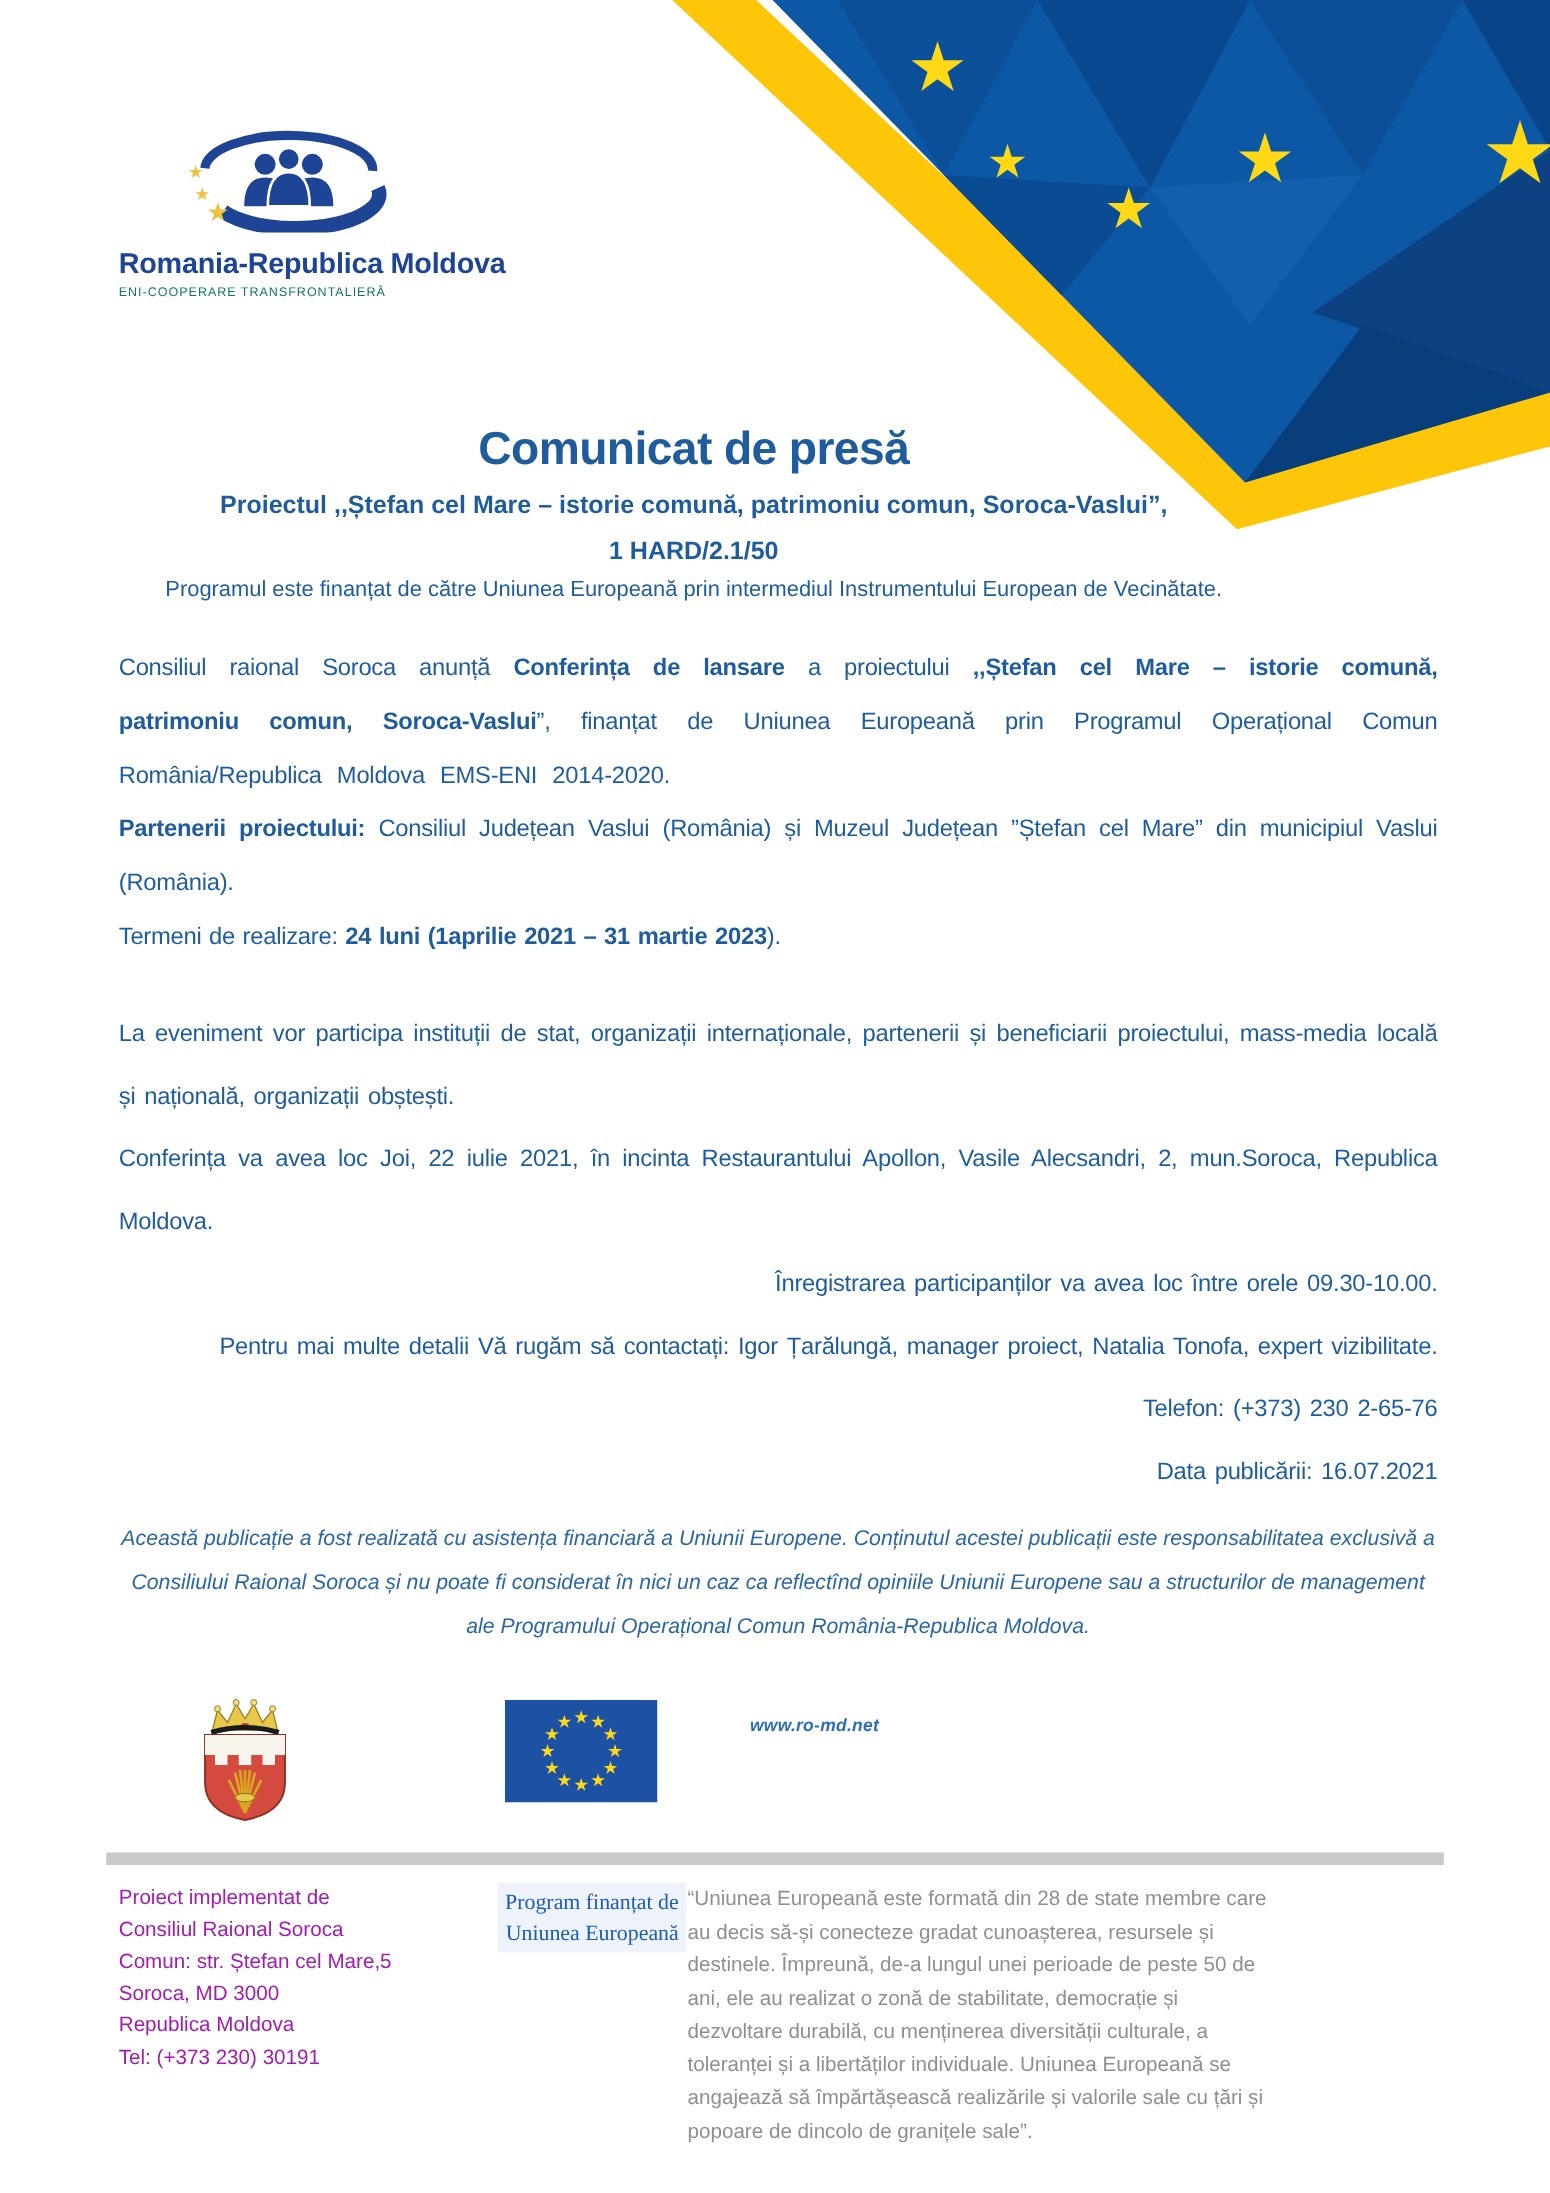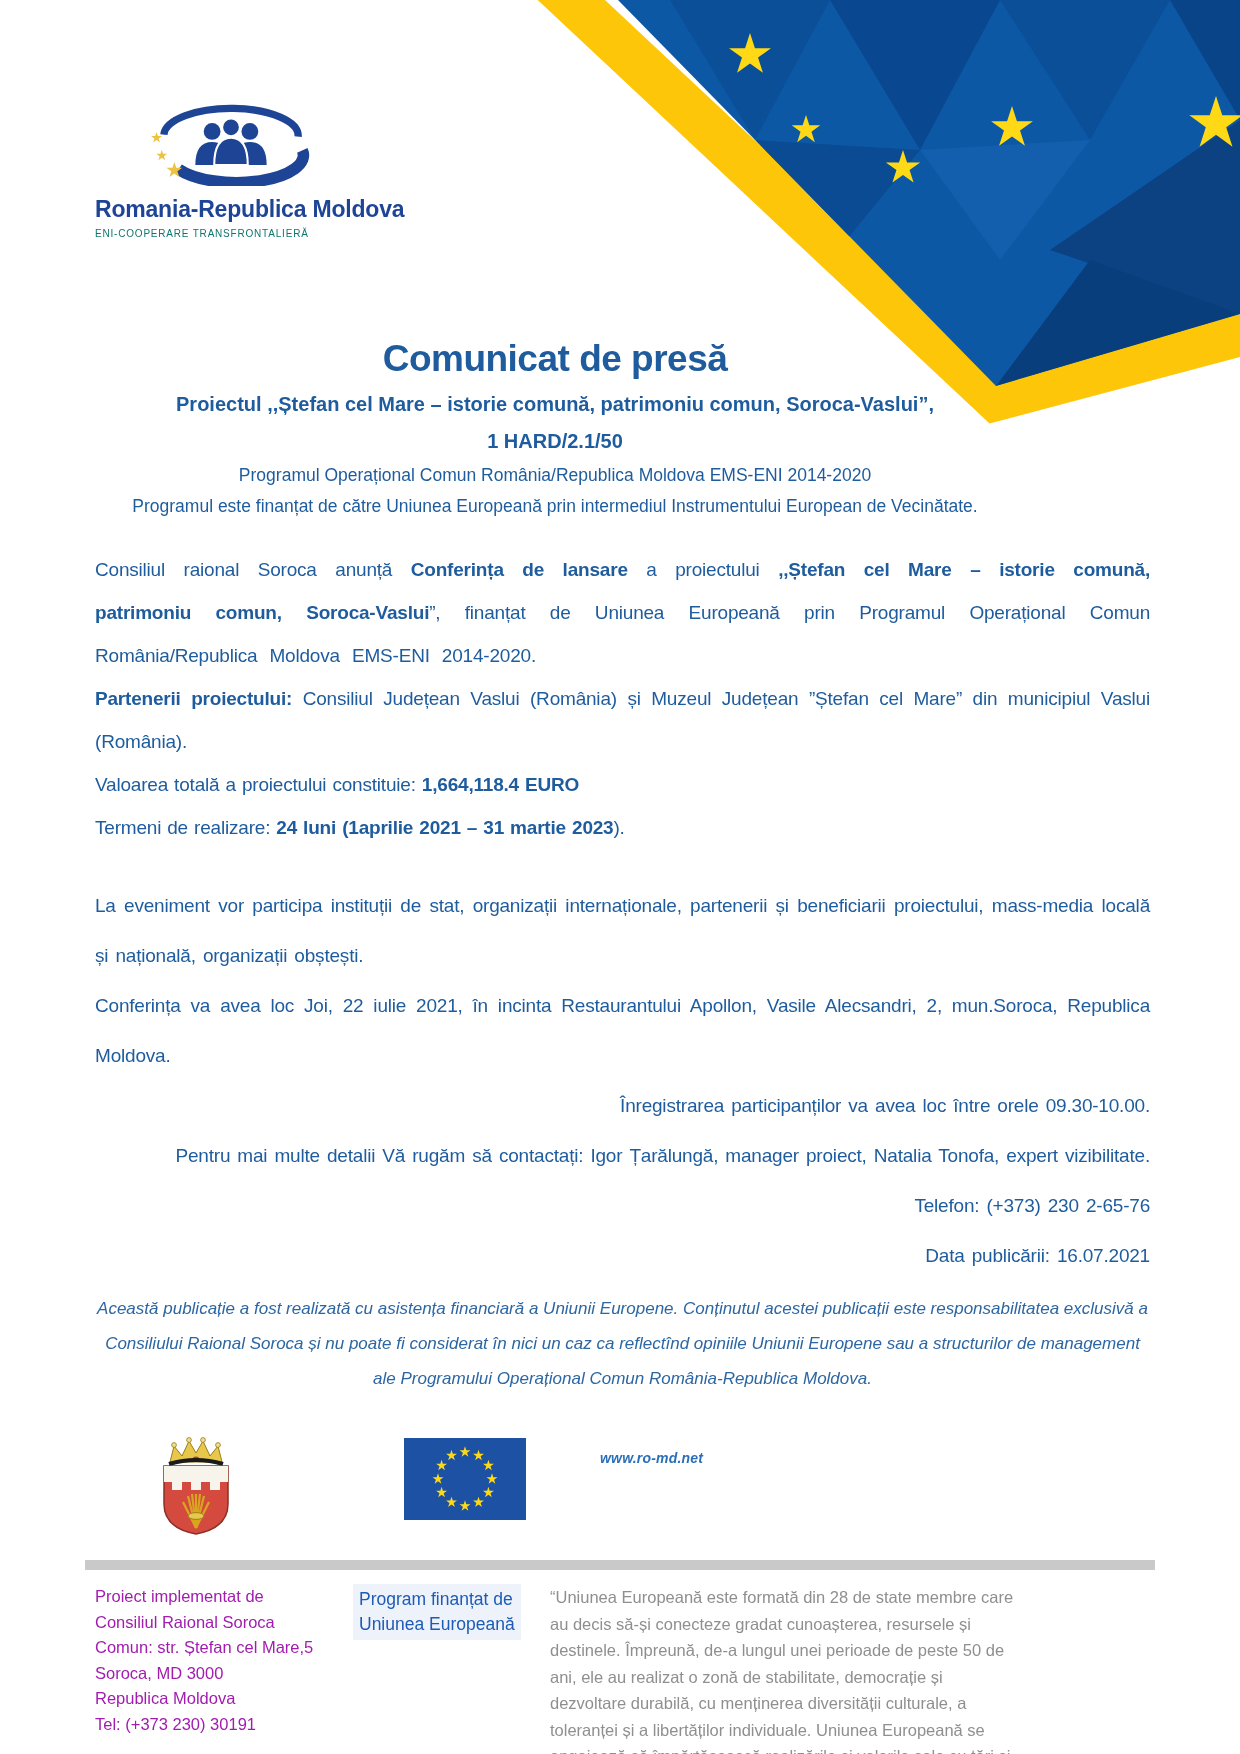--- a/index.html
+++ b/index.html
@@ -31,21 +31,21 @@
   
   .logos-row{position:relative;height:110px;margin-top:38px;}
   .coat{position:absolute;left:63px;top:0;width:76px;height:102px;}
   .euflag{position:absolute;left:309px;top:4px;width:122px;height:82px;}
   .website{position:absolute;left:505px;top:16px;font-size:14px;font-weight:bold;font-style:italic;
            color:#2a6fb8;letter-spacing:0.2px;}
   
   .divider{margin-left:-10px;margin-top:16px;width:1070px;height:10px;background:#c9c9c9;}
   .footer{position:relative;margin-top:14px;height:200px;}
   .fcol1{position:absolute;left:0;top:0;width:260px;font-size:16.5px;line-height:25.5px;color:#a21caf;}
-  .fcol2{position:absolute;left:258px;top:0;width:196px;text-align:left;}
+  .fcol2{position:absolute;left:258px;top:0;width:196px;text-align:right;font-family:Liberation Serif, serif;}
   .fcol2-inner{display:inline-block;background:#eef2fb;padding:3px 6px;font-size:17.5px;line-height:25px;
                color:#1d5bb5;}
   .fcol3{position:absolute;left:455px;top:0;width:468px;font-size:16.5px;line-height:26.5px;color:#8f8f8f;}
 </style>
 </head>
 <body>
 
 <div class="page">
 
   <svg class="corner" viewBox="0 0 710 445" aria-hidden="true">
@@ -101,28 +101,26 @@
     <div class="logo-title">Romania-Republica Moldova</div>
     <div class="logo-sub">ENI-COOPERARE TRANSFRONTALIERĂ</div>
   </div>
 
   <div class="main">
 
     <div class="head-block">
       <h1 class="doc-title">Comunicat de presă</h1>
       <div class="sub-bold">Proiectul ,,Ștefan cel Mare – istorie comună, patrimoniu comun, Soroca-Vaslui”,</div>
       <div class="sub-bold">1 HARD/2.1/50</div>
-      <div class="sub-reg first">Programul Operațional Comun România/Republica Moldova EMS-ENI 2014-2020</div>
       <div class="sub-reg">Programul este finanțat de către Uniunea Europeană prin intermediul Instrumentului European de Vecinătate.</div>
     </div>
 
     <section class="body1">
       <p><span>Consiliul raional Soroca anunță </span><b>Conferința de lansare</b><span> a proiectului </span><b>,,Ștefan cel Mare – istorie comună, patrimoniu comun, Soroca-Vaslui</b><span>”, finanțat de Uniunea Europeană prin Programul Operațional Comun România/Republica Moldova EMS-ENI 2014-2020.</span></p>
       <p class="tight"><b>Partenerii proiectului:</b><span> Consiliul Județean Vaslui (România) și Muzeul Județean ”Ștefan cel Mare” din municipiul Vaslui (România).</span></p>
-      <p class="tight"><span>Valoarea totală a proiectului constituie: </span><b>1,664,118.4 EURO</b></p>
       <p class="tight"><span>Termeni de realizare: </span><b>24 luni (1aprilie 2021 – 31 martie 2023</b><span>).</span></p>
     </section>
 
     <section class="body2">
       <p>La eveniment vor participa instituții de stat, organizații internaționale, partenerii și beneficiarii proiectului, mass-media locală și națională, organizații obștești.</p>
       <p>Conferința va avea loc Joi, 22 iulie 2021, în incinta Restaurantului Apollon, Vasile Alecsandri, 2, mun.Soroca, Republica Moldova.</p>
       <p class="oneline">Înregistrarea participanților va avea loc între orele 09.30-10.00.</p>
       <p class="oneline">Pentru mai multe detalii Vă rugăm să contactați: Igor Țarălungă, manager proiect, Natalia Tonofa, expert vizibilitate.</p>
       <p class="oneline">Telefon: (+373) 230 2-65-76</p>
       <p class="oneline">Data publicării: 16.07.2021</p>

